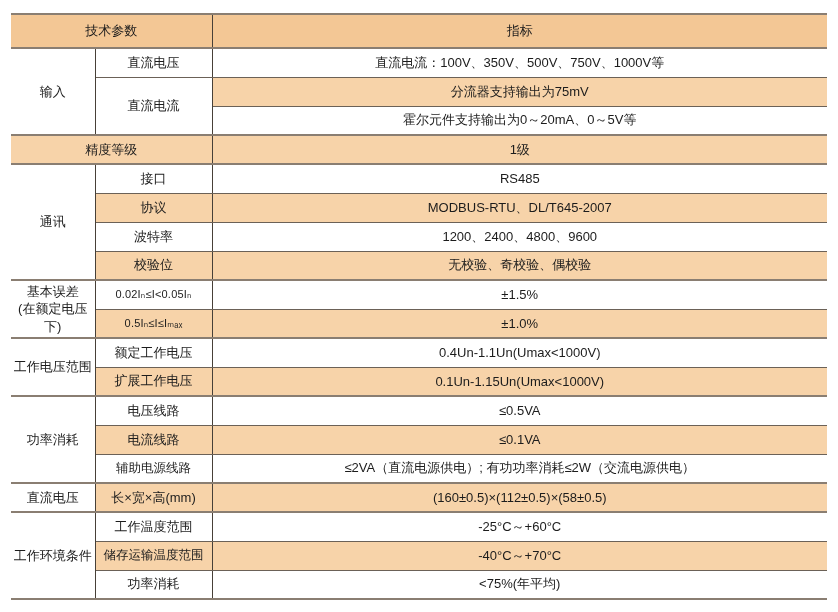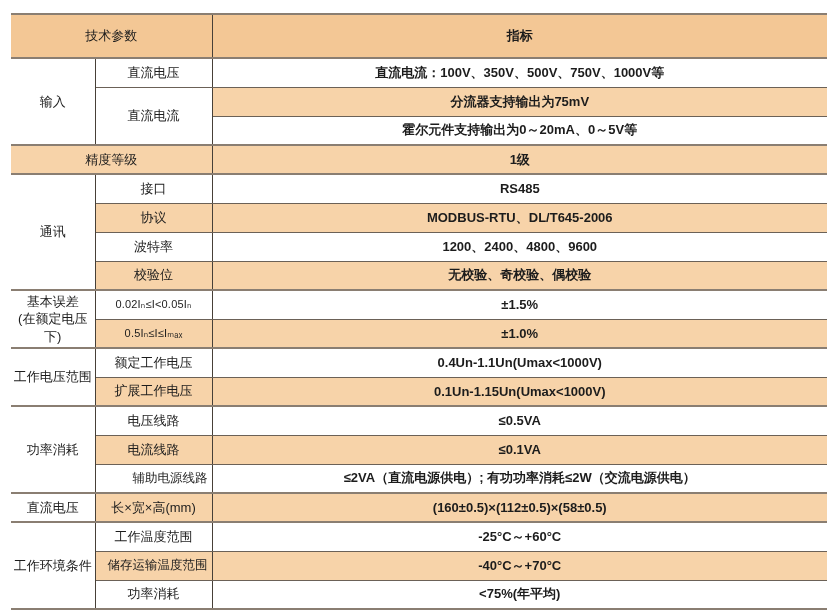--- a/index.html
+++ b/index.html
@@ -30,34 +30,34 @@
     font-size: 13px;
     padding: 0 2px;
     border-top: 1px solid var(--border-thin);
     border-bottom: 1px solid var(--border-thin);
     border-left: 1px solid var(--border-vert);
     border-right: 1px solid var(--border-vert);
     overflow: hidden;
     white-space: nowrap;
   }
   tr { height: 29px; }
-  tr.hdr { height: 44px; }
+  tr.hdr { height: 34px; }
   tr.hdr td {
     border-top: 2px solid var(--border-thick);
     border-bottom: 2px solid var(--border-thick);
     background: var(--header-bg);
   }
   tr.sec td { border-top: 2px solid var(--border-thick); }
   tr.last td, td.bthick { border-bottom: 2px solid var(--border-thick); }
   td.c1, td.m2 { border-left: none; }
-  td.c3 { border-right: none; font-weight: bold; }
+  td.c3 { border-right: none; }
   td.sh { background: var(--shaded-bg); }
   td.pre { white-space: pre-line; line-height: 1.35; }
   td.formula { font-size: 11px; letter-spacing: 0.2px; }
-  td.tight { font-size: 12.5px; padding: 0 4px; text-align: right; }
+  td.tight { font-size: 12.5px; padding: 0 4px; }
 </style>
 </head>
 <body>
 
 <table class="spec">
   <colgroup>
     <col style="width:84px">
     <col style="width:117px">
     <col style="width:615px">
   </colgroup>
@@ -86,21 +86,21 @@
       <td class="c3 sh">1级</td>
     </tr>
 
     <tr class="sec">
       <td class="c1" rowspan="4">通讯</td>
       <td class="c2">接口</td>
       <td class="c3">RS485</td>
     </tr>
     <tr>
       <td class="c2 sh">协议</td>
-      <td class="c3 sh">MODBUS-RTU、DL/T645-2006</td>
+      <td class="c3 sh">MODBUS-RTU、DL/T645-2007</td>
     </tr>
     <tr>
       <td class="c2">波特率</td>
       <td class="c3">1200、2400、4800、9600</td>
     </tr>
     <tr>
       <td class="c2 sh">校验位</td>
       <td class="c3 sh">无校验、奇校验、偶校验</td>
     </tr>
 

